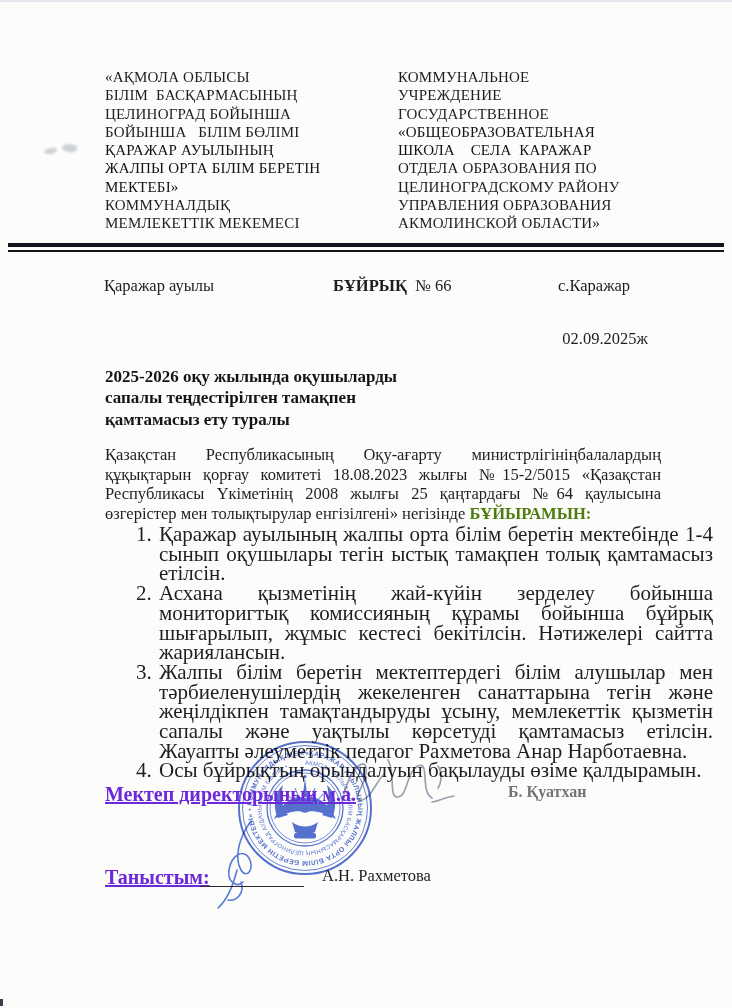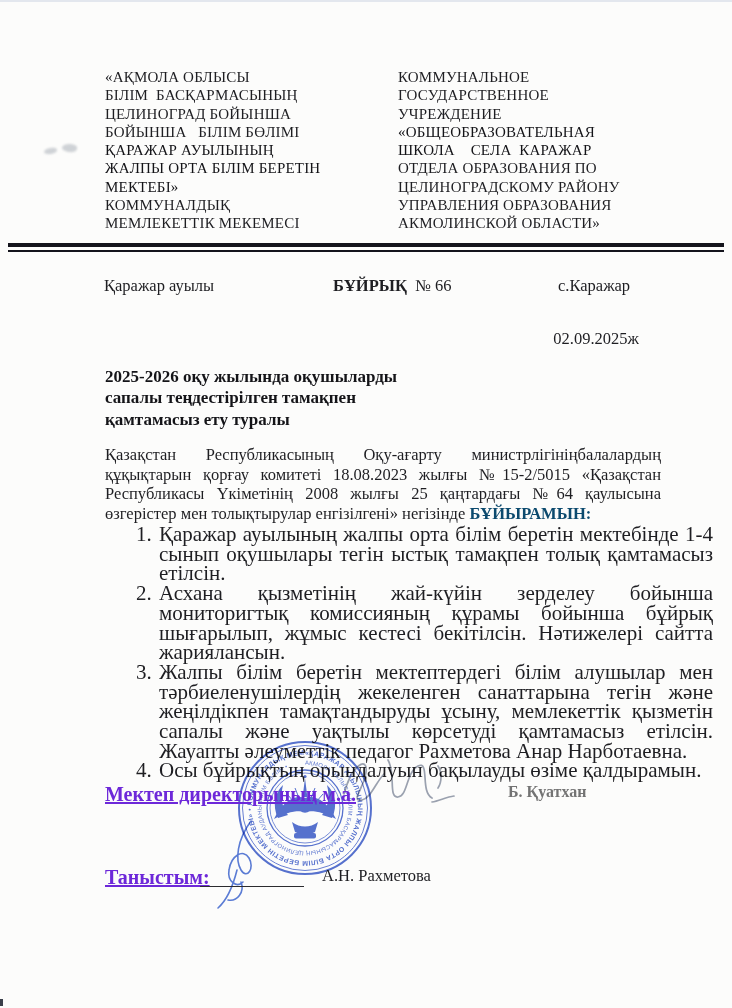--- a/index.html
+++ b/index.html
@@ -32,27 +32,27 @@
   .divider{position:absolute;top:243px;left:8px;width:716px;height:3px;
     border-top:4px solid #14141c;border-bottom:2px solid #14141c;}
 
   
   .order-line{position:absolute;top:276px;left:0;width:732px;height:22px;font-size:16.5px;}
   .order-place-kk{position:absolute;left:104px;}
   .order-word-group{position:absolute;left:333px;white-space:pre;}
   .order-word{font-weight:bold;}
   .order-place-ru{position:absolute;left:558px;}
 
-  .date-line{position:absolute;top:329px;left:96px;width:543px;text-align:right;font-size:16.5px;}
+  .date-line{position:absolute;top:329px;left:105px;width:543px;text-align:right;font-size:16.5px;}
 
   .subject{position:absolute;top:366px;left:105px;width:420px;font-weight:bold;font-size:17px;line-height:21.3px;color:#141418;}
 
   .intro{position:absolute;top:445px;left:105px;width:556px;margin:0;
     font-size:16.5px;line-height:19.7px;text-align:justify;}
-  .decree-word{font-weight:bold;color:#0c4a6e;}
+  .decree-word{font-weight:bold;color:#4d7c0f;}
 
   ol.items{position:absolute;top:525px;left:105px;width:556px;margin:0;
     padding:0 0 0 52px;font-size:21px;line-height:19.7px;}
   ol.items li{text-align:justify;margin:0;padding:0 0 0 2px;}
 
   
   .sig-label{position:absolute;font-weight:bold;font-size:20px;color:#6d28d9;text-decoration:underline;}
   .sig-name{position:absolute;font-size:16.5px;}
   .director-label{top:783px;left:105px;}
   .director-name{top:783px;left:508px;font-weight:bold;font-size:16px;color:#737373;}
@@ -85,22 +85,22 @@
     <span class="hl">ЦЕЛИНОГРАД БОЙЫНША</span>
     <span class="hl">БОЙЫНША   БІЛІМ БӨЛІМІ</span>
     <span class="hl bold">ҚАРАЖАР АУЫЛЫНЫҢ</span>
     <span class="hl bold">ЖАЛПЫ ОРТА БІЛІМ БЕРЕТІН</span>
     <span class="hl bold">МЕКТЕБІ»</span>
     <span class="hl">КОММУНАЛДЫҚ</span>
     <span class="hl">МЕМЛЕКЕТТІК МЕКЕМЕСІ</span>
   </div>
   <div class="hdr-col hdr-right">
     <span class="hl">КОММУНАЛЬНОЕ</span>
+    <span class="hl">УЧРЕЖДЕНИЕ</span>
     <span class="hl">ГОСУДАРСТВЕННОЕ</span>
-    <span class="hl">УЧРЕЖДЕНИЕ</span>
     <span class="hl bold">«ОБЩЕОБРАЗОВАТЕЛЬНАЯ</span>
     <span class="hl bold">ШКОЛА    СЕЛА  КАРАЖАР</span>
     <span class="hl">ОТДЕЛА ОБРАЗОВАНИЯ ПО</span>
     <span class="hl">ЦЕЛИНОГРАДСКОМУ РАЙОНУ</span>
     <span class="hl">УПРАВЛЕНИЯ ОБРАЗОВАНИЯ</span>
     <span class="hl">АКМОЛИНСКОЙ ОБЛАСТИ»</span>
   </div>
 
   <div class="divider"></div>
 

